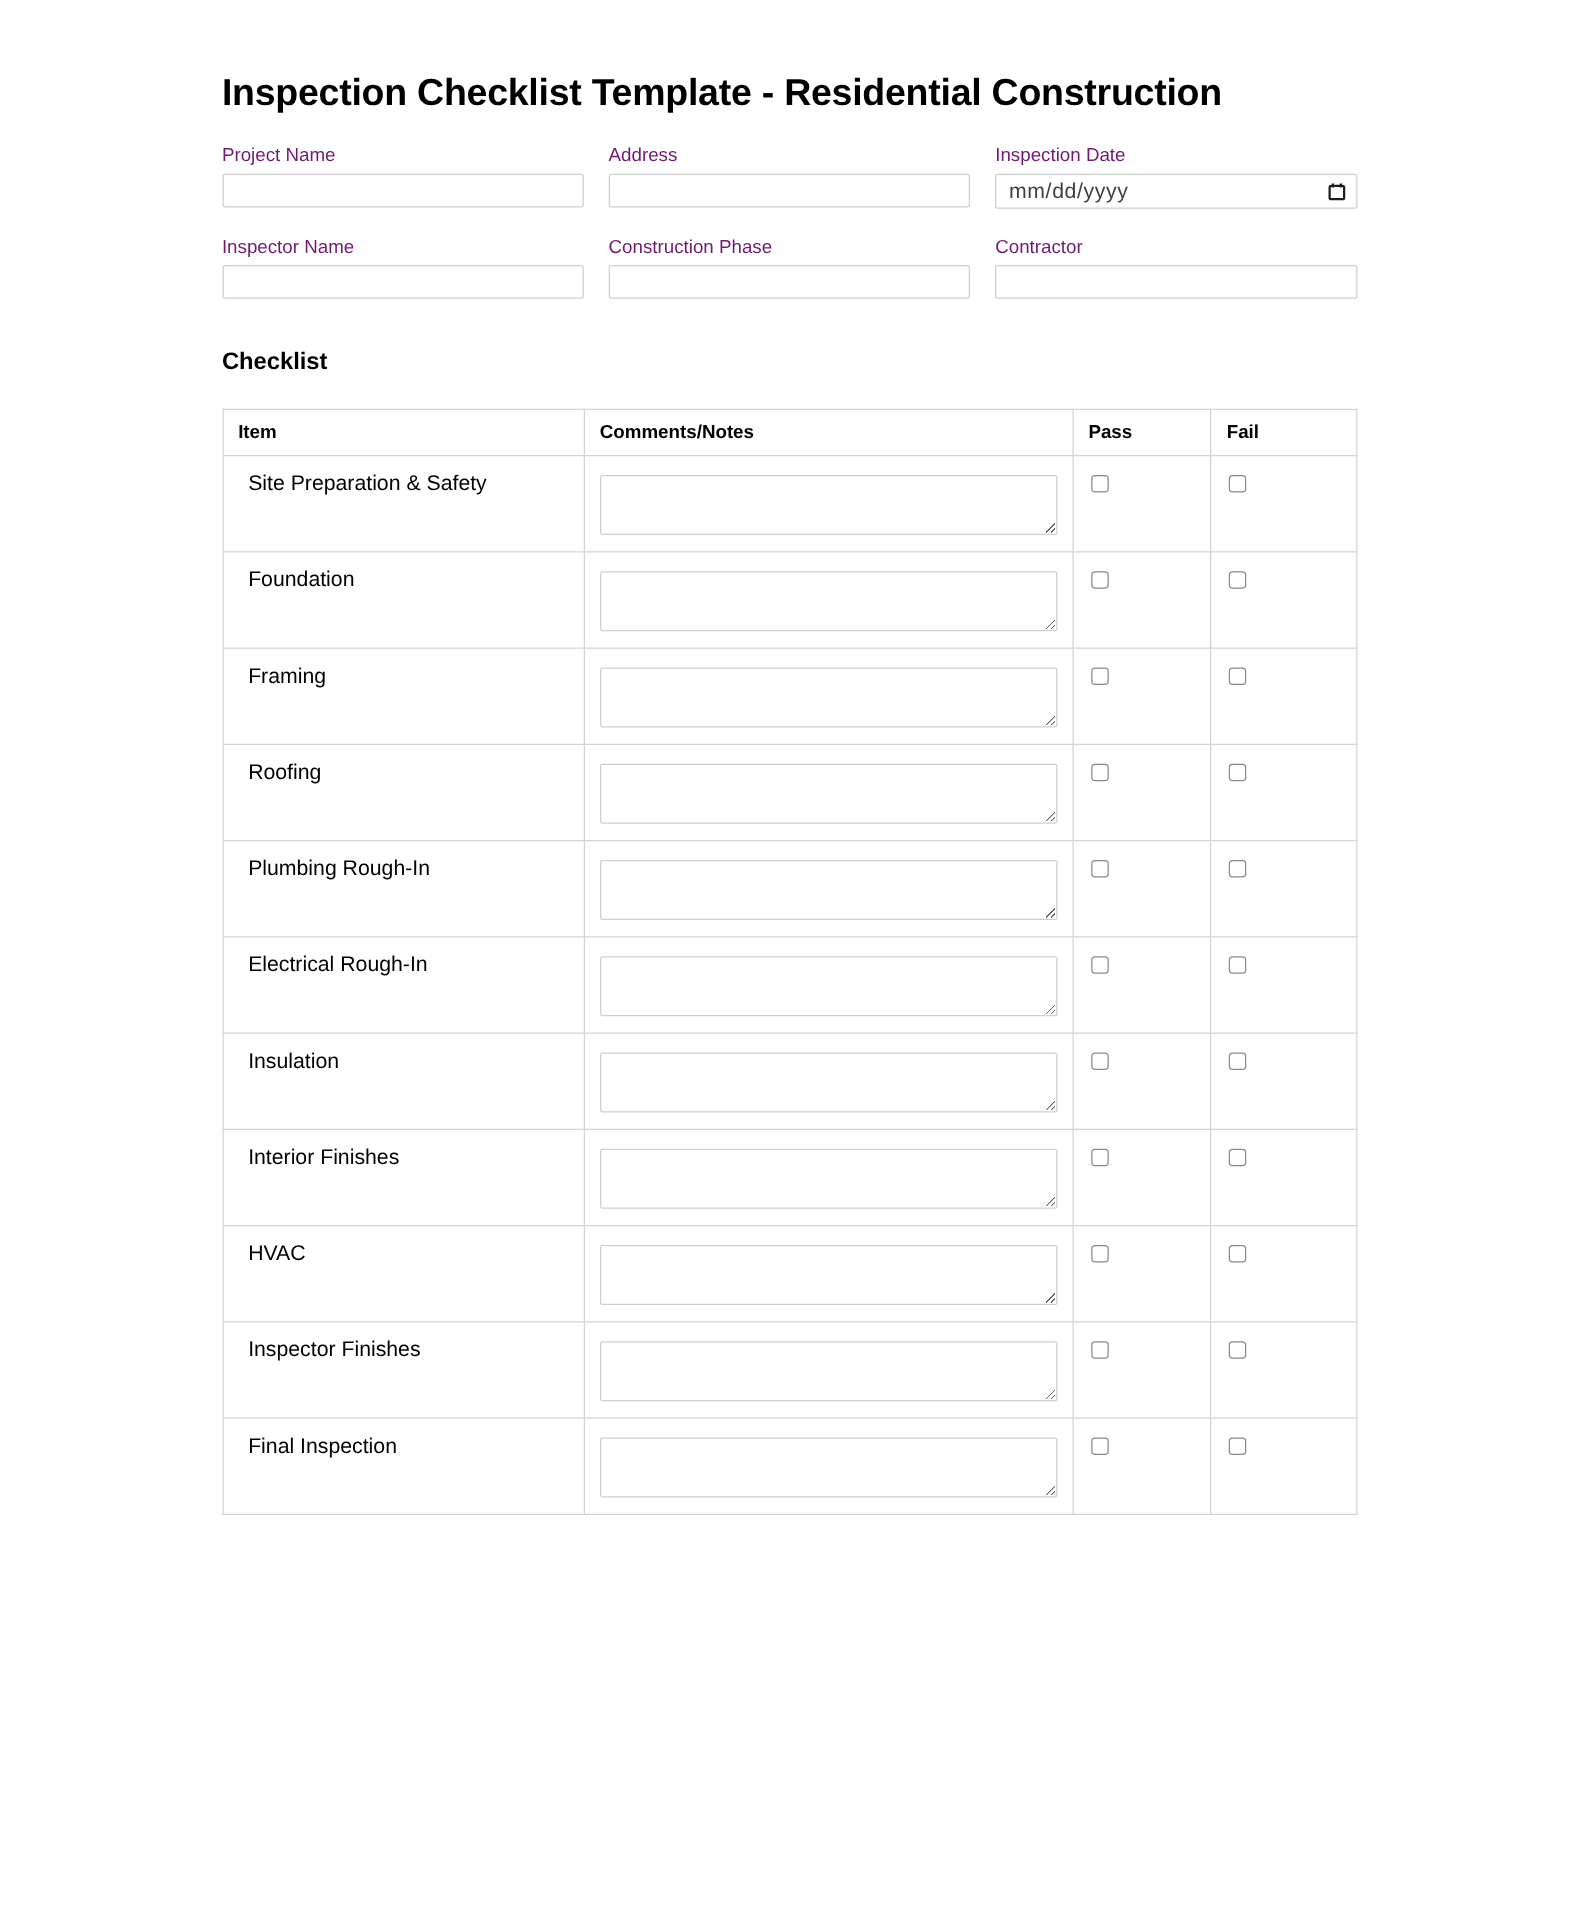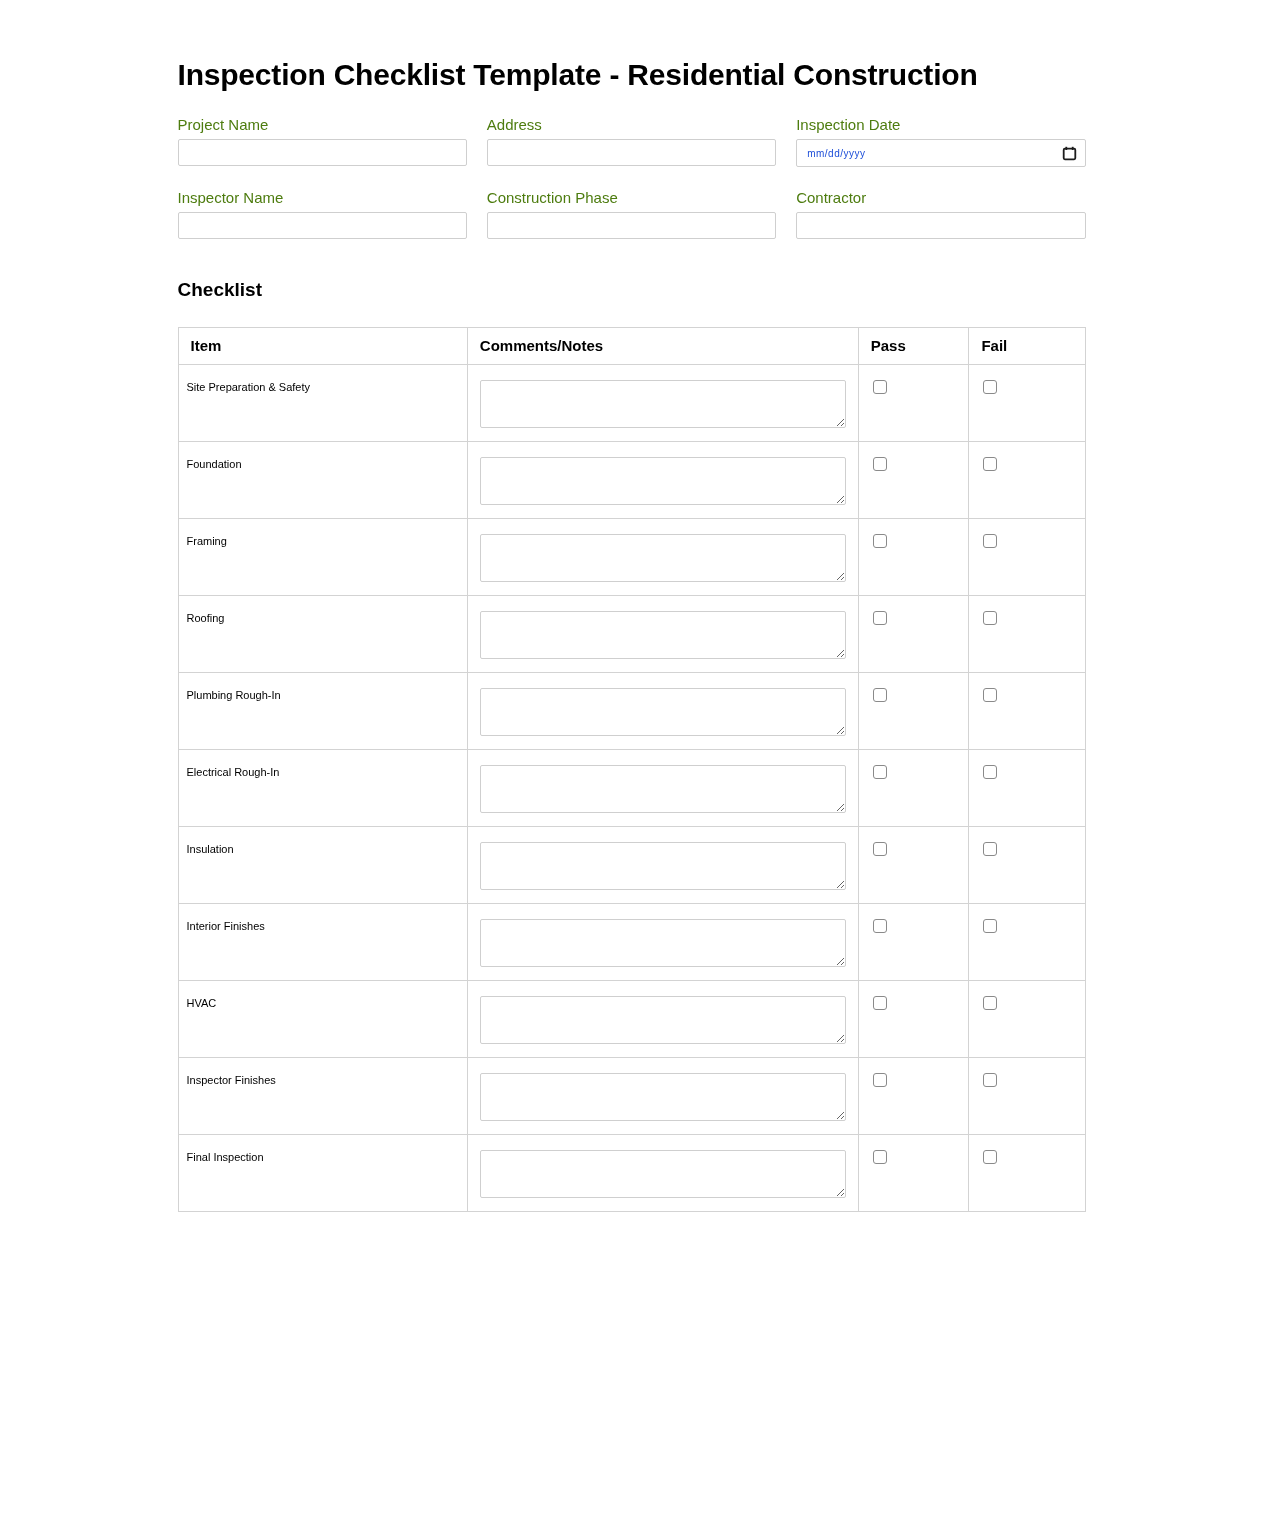--- a/index.html
+++ b/index.html
@@ -29,21 +29,21 @@
     grid-template-columns: 1fr 1fr 1fr;
     column-gap: 20px;
     row-gap: 22px;
     margin-bottom: 40px;
   }
   .field label {
     display: block;
     font-size: 15px;
     line-height: 18px;
     margin-bottom: 5px;
-    color: #4d7c0f;
+    color: #701a75;
   }
   .text-input {
     width: 100%;
     height: 27px;
     border: 1px solid #cfcfcf;
     border-radius: 2px;
     background: #fff;
     padding: 2px 8px;
     font-size: 14px;
     font-family: inherit;
@@ -55,23 +55,23 @@
     border: 1px solid #cfcfcf;
     border-radius: 2px;
     background: #fff;
     display: flex;
     align-items: center;
     justify-content: space-between;
     padding: 0 8px 0 10px;
     cursor: default;
   }
   .date-placeholder {
-    font-size: 10px;
+    font-size: 17px;
     letter-spacing: 0.5px;
-    color: #1d4ed8;
+    color: #404040;
   }
   .calendar-icon svg { display: block; }
   
   .checklist-heading {
     font-size: 19px;
     font-weight: bold;
     line-height: 22px;
     margin: 0 0 26px 0;
   }
   table.checklist {
@@ -85,23 +85,23 @@
   }
   table.checklist th {
     text-align: left;
     font-size: 15px;
     font-weight: bold;
     padding: 9px 12px;
     line-height: 18px;
   }
   td { vertical-align: top; }
   .item-cell {
-    font-size: 11px;
+    font-size: 17px;
     line-height: 18px;
-    padding: 13px 8px;
+    padding: 13px 20px;
     border-radius: 21px;
   }
   .comments-cell { padding: 15px 12px 13px 12px; }
   textarea.comments {
     display: block;
     width: 100%;
     height: 48px;
     border: 1px solid #cfcfcf;
     border-radius: 2px;
     resize: both;

